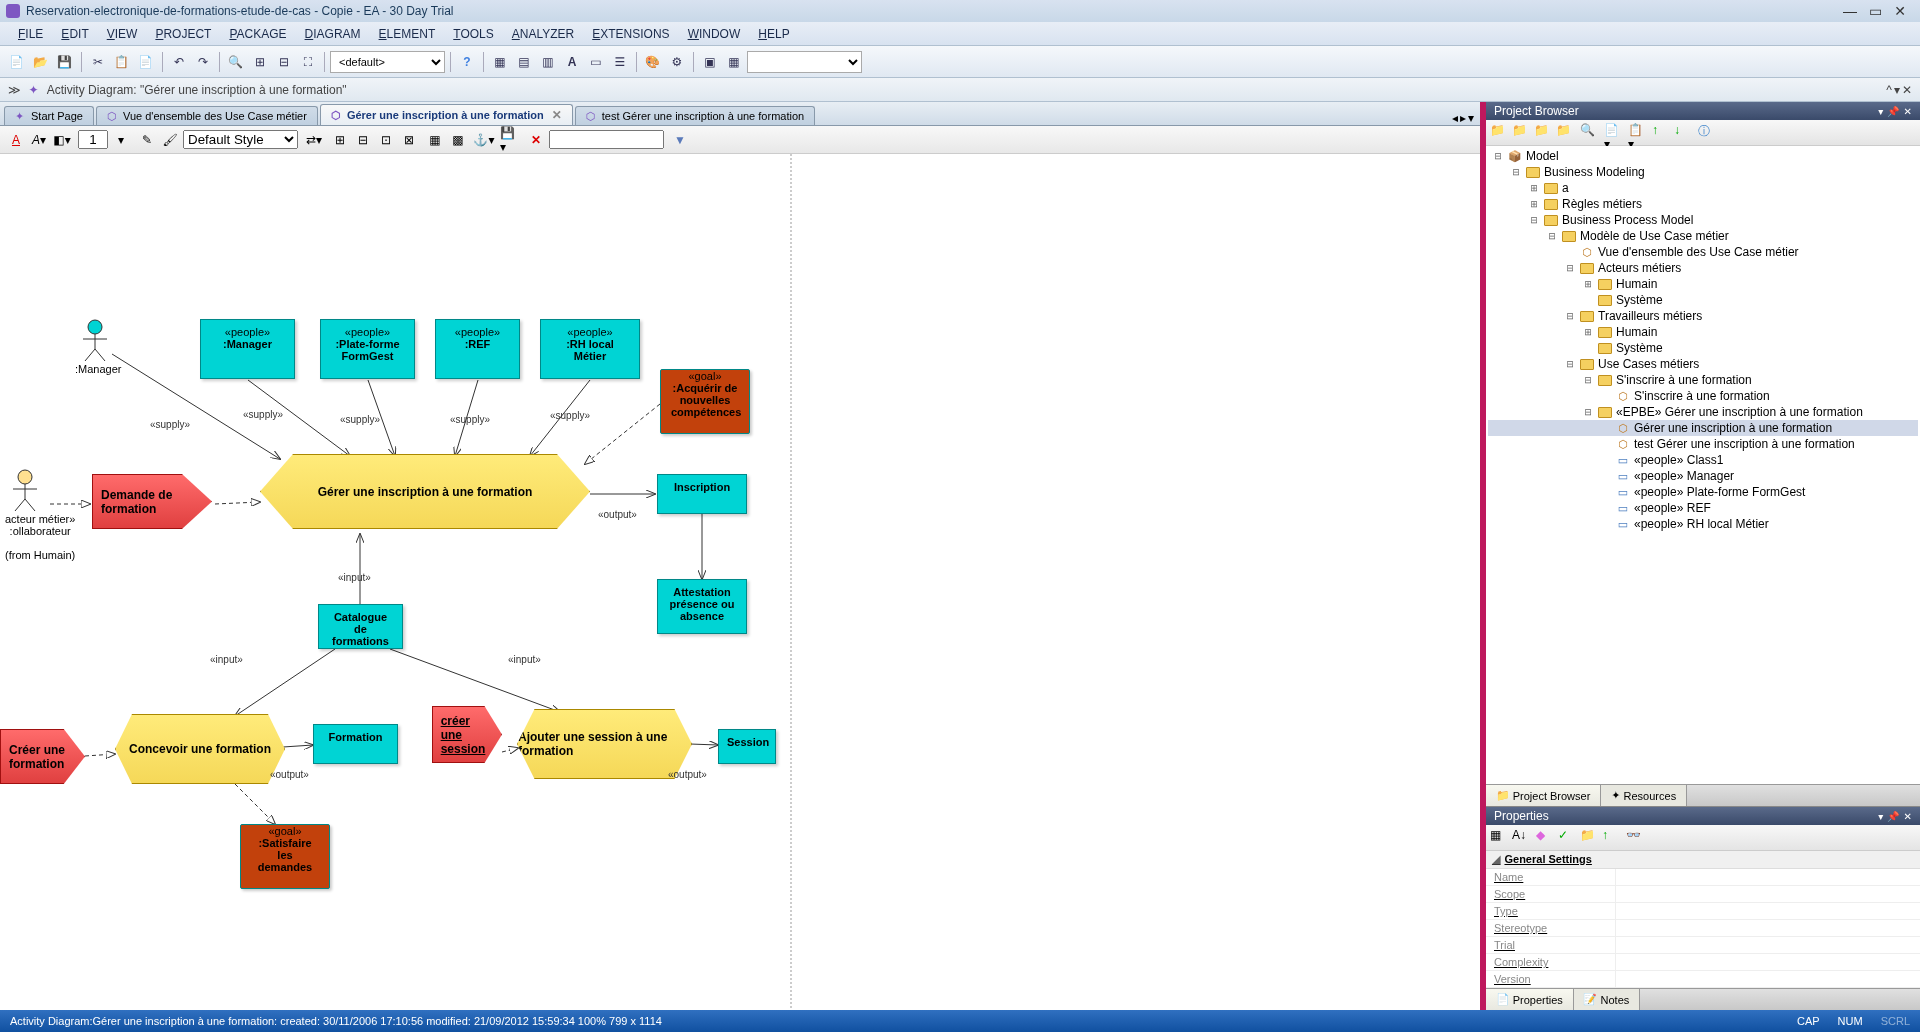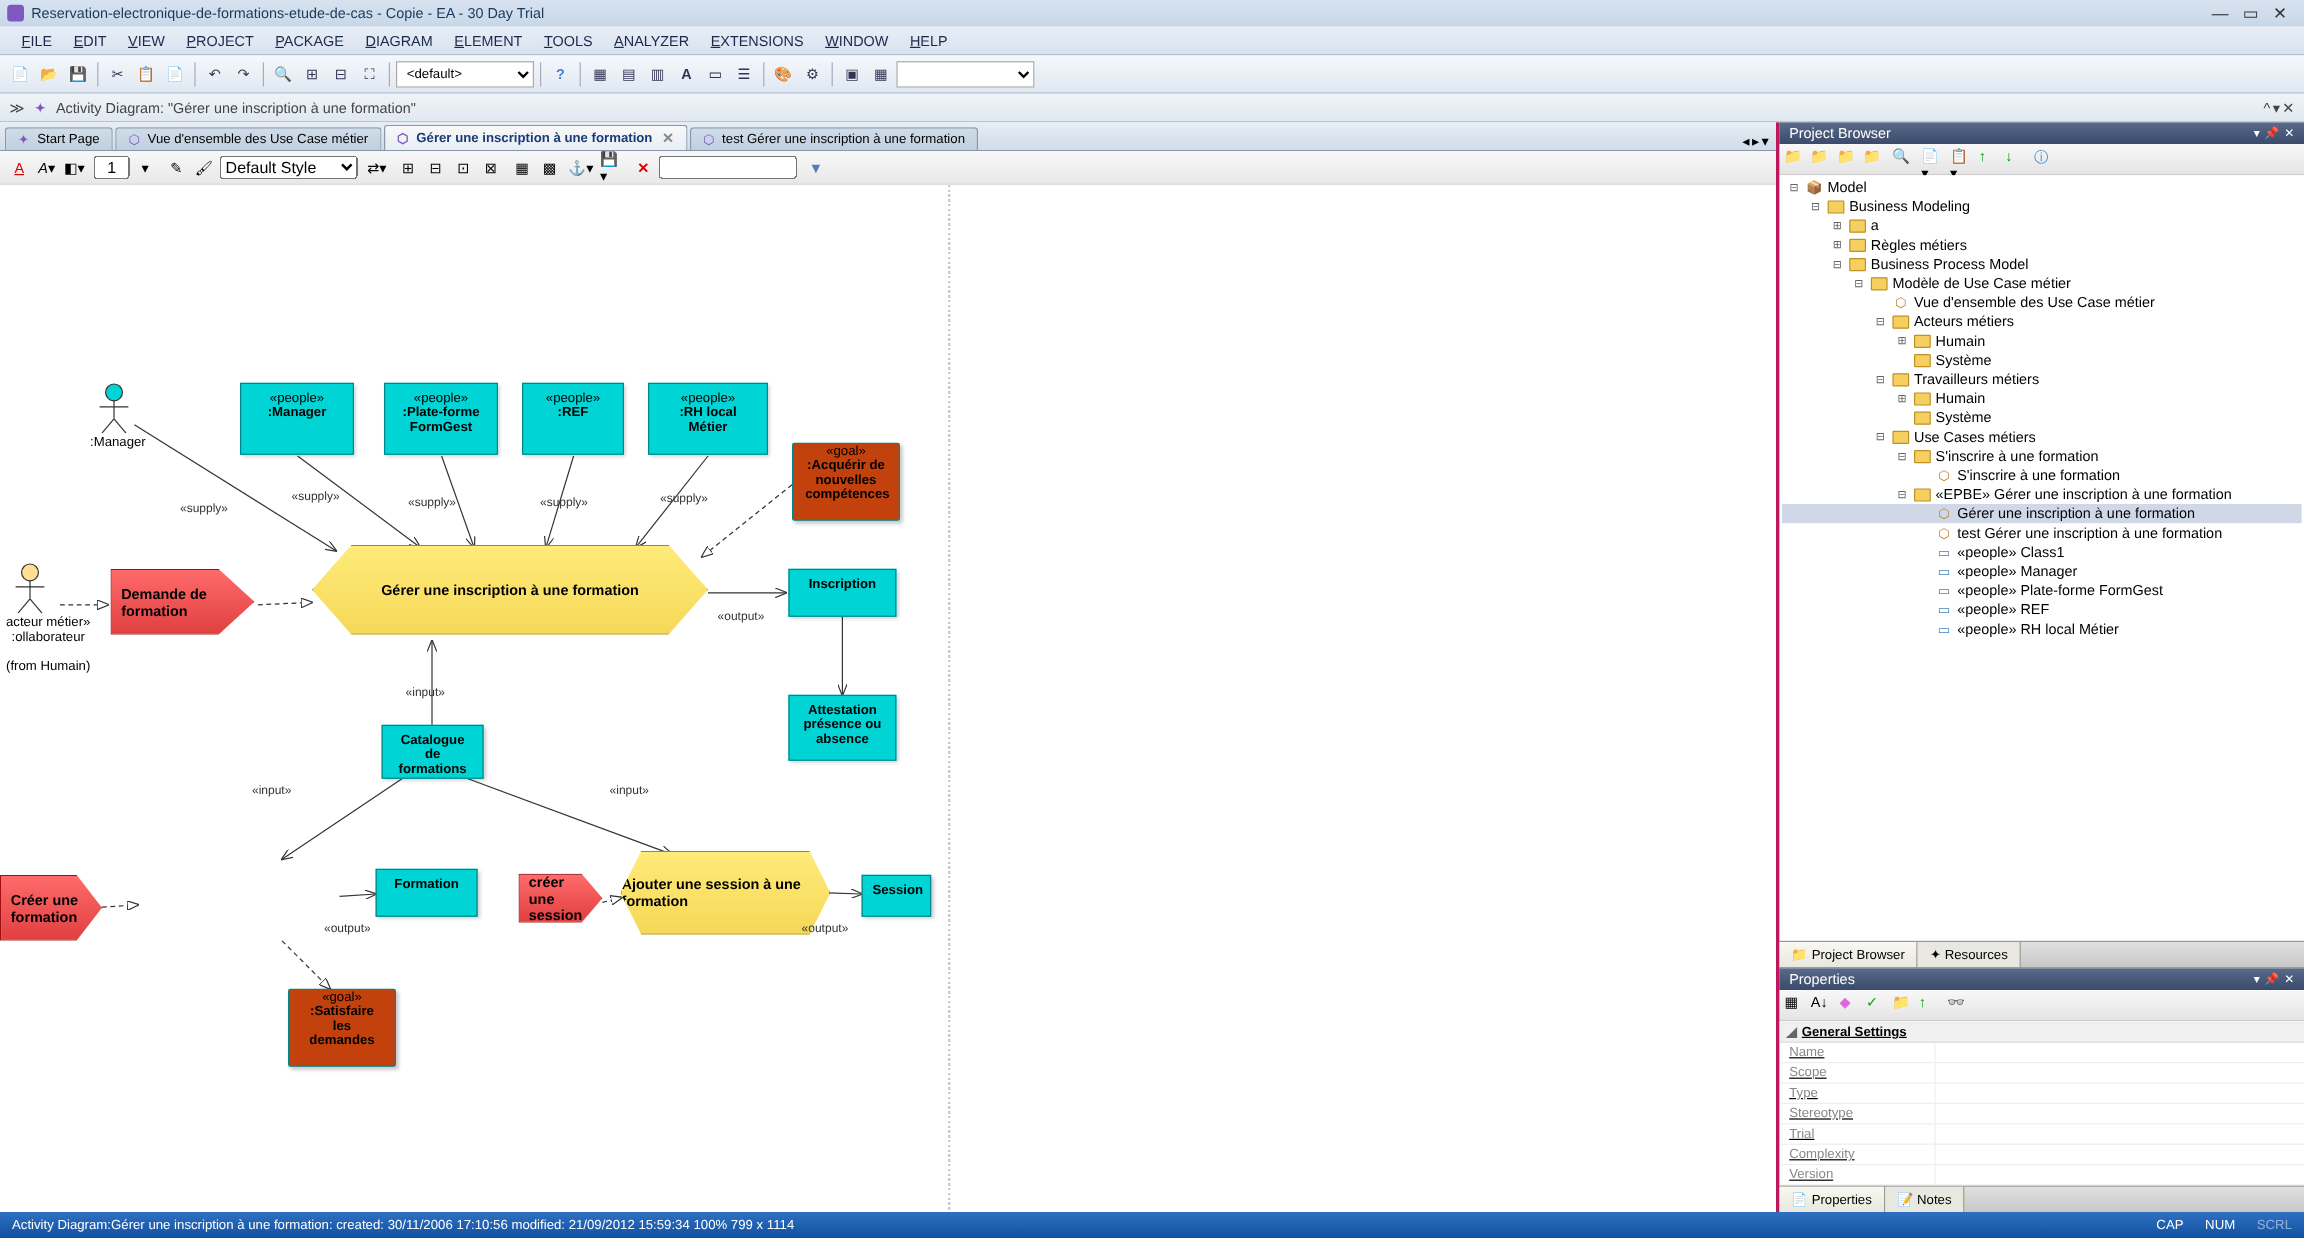--- a/index.html
+++ b/index.html
@@ -29,21 +29,21 @@
 .canvas::after { content: ''; position: absolute; left: 790px; top: 0; bottom: 0; width: 2px; background: repeating-linear-gradient(#ccc, #ccc 2px, transparent 2px, transparent 4px); }
 .process-box { position: absolute; background: #00d4d4; border: 1px solid #008888; padding: 6px 8px; font-size: 11px; text-align: center; box-shadow: 2px 2px 3px rgba(0,0,0,0.2); }
 .hex { background: linear-gradient(#ffeb7a, #f5d858); border: 1px solid #aa8800; clip-path: polygon(10% 0, 90% 0, 100% 50%, 90% 100%, 10% 100%, 0 50%); display: flex; align-items: center; justify-content: center; font-weight: bold; box-shadow: 2px 2px 3px rgba(0,0,0,0.2); }
 .arrow-red { background: linear-gradient(#ff6b6b, #e04040); border: 1px solid #a01010; clip-path: polygon(0 0, 75% 0, 100% 50%, 75% 100%, 0 100%); display: flex; flex-direction: column; align-items: center; justify-content: center; padding: 4px 16px 4px 8px; font-weight: bold; color: #000; }
 .goal-box { background: #c2410c; border: 1px solid #008888; border-radius: 2px; padding: 0 10px; }
 .stick { position: absolute; }
 .stick svg { display: block; }
 .stick-label { font-size: 11px; text-align: center; margin-top: 2px; }
 .edge-label { position: absolute; font-size: 10px; color: #333; }
 svg.edges { position: absolute; top: 0; left: 0; pointer-events: none; }
-.right-panel { width: 440px; background: #f4f4f0; border-left: 3px solid #be185d; display: flex; flex-direction: column; }
+.right-panel { width: 440px; background: #f4f4f0; border-left: 6px solid #be185d; display: flex; flex-direction: column; }
 .panel-header { background: linear-gradient(#5a6a8a, #3a4a6a); color: #fff; padding: 2px 8px; font-size: 12px; display: flex; align-items: center; }
 .panel-header .controls { margin-left: auto; display: flex; gap: 4px; font-size: 10px; }
 .panel-toolbar { background: linear-gradient(#f8f8f8, #e4e4e4); height: 26px; display: flex; align-items: center; padding: 0 4px; gap: 2px; border-bottom: 1px solid #ccc; }
 .panel-toolbar .btn { width: 20px; height: 20px; }
 .tree { flex: 1; background: #fff; overflow-y: auto; padding: 2px; font-size: 12px; }
 .tree-item { display: flex; align-items: center; padding: 1px 0; cursor: pointer; white-space: nowrap; }
 .tree-item.selected { background: #d0d8e8; }
 .tree-item .exp { width: 12px; text-align: center; color: #666; font-size: 9px; }
 .tree-item .ticon { width: 16px; height: 14px; margin: 0 3px; display: flex; align-items: center; justify-content: center; font-size: 11px; }
 .folder-icon { background: #f5d060; border: 1px solid #c09020; width: 14px; height: 11px; border-radius: 1px; }
@@ -274,22 +274,23 @@
         <div class="process-box" style="left: 540px; top: 165px; width: 100px; height: 60px; position: absolute;">«people»<br><b>:RH local Métier</b></div>
         <div class="process-box goal-box" style="left: 660px; top: 215px; width: 90px; height: 65px; position: absolute;">«goal»<br><b>:Acquérir de nouvelles compétences</b></div>
         <div class="process-box goal-box" style="left: 240px; top: 670px; width: 90px; height: 65px; position: absolute;">«goal»<br><b>:Satisfaire les demandes</b></div>
         <div class="process-box" style="left: 657px; top: 320px; width: 90px; height: 40px; position: absolute;"><b>Inscription</b></div>
         <div class="process-box" style="left: 657px; top: 425px; width: 90px; height: 55px; position: absolute;"><b>Attestation présence ou absence</b></div>
         <div class="process-box" style="left: 318px; top: 450px; width: 85px; height: 45px; position: absolute;"><b>Catalogue de formations</b></div>
         <div class="process-box" style="left: 313px; top: 570px; width: 85px; height: 40px; position: absolute;"><b>Formation</b></div>
         <div class="process-box" style="left: 718px; top: 575px; width: 58px; height: 35px; position: absolute;"><b>Session</b></div>
         <div class="arrow-red" style="left: 92px; top: 320px; width: 120px; height: 55px; position: absolute;">Demande de formation</div>
         <div class="arrow-red" style="left: 0px; top: 575px; width: 85px; height: 55px; position: absolute;">Créer une formation</div>
-        <div class="arrow-red" style="left: 432px; top: 574px; width: 70px; height: 41px; position: absolute;">créer une session</div>
+        <div class="arrow-red" style="left: 432px; top: 552px; width: 70px; height: 57px; position: absolute; text-decoration: underline;">créer une session</div>
         <div class="hex" style="left: 260px; top: 300px; width: 330px; height: 75px; position: absolute;">Gérer une inscription à une formation</div>
+        <div class="hex" style="left: 115px; top: 560px; width: 170px; height: 70px; position: absolute;">Concevoir une formation</div>
         <div class="hex" style="left: 517px; top: 555px; width: 175px; height: 70px; position: absolute;">Ajouter une session à une formation</div>
         <span class="edge-label" style="left: 150px; top: 265px;">«supply»</span>
         <span class="edge-label" style="left: 243px; top: 255px;">«supply»</span>
         <span class="edge-label" style="left: 340px; top: 260px;">«supply»</span>
         <span class="edge-label" style="left: 450px; top: 260px;">«supply»</span>
         <span class="edge-label" style="left: 550px; top: 256px;">«supply»</span>
         <span class="edge-label" style="left: 598px; top: 355px;">«output»</span>
         <span class="edge-label" style="left: 338px; top: 418px;">«input»</span>
         <span class="edge-label" style="left: 210px; top: 500px;">«input»</span>
         <span class="edge-label" style="left: 508px; top: 500px;">«input»</span>

